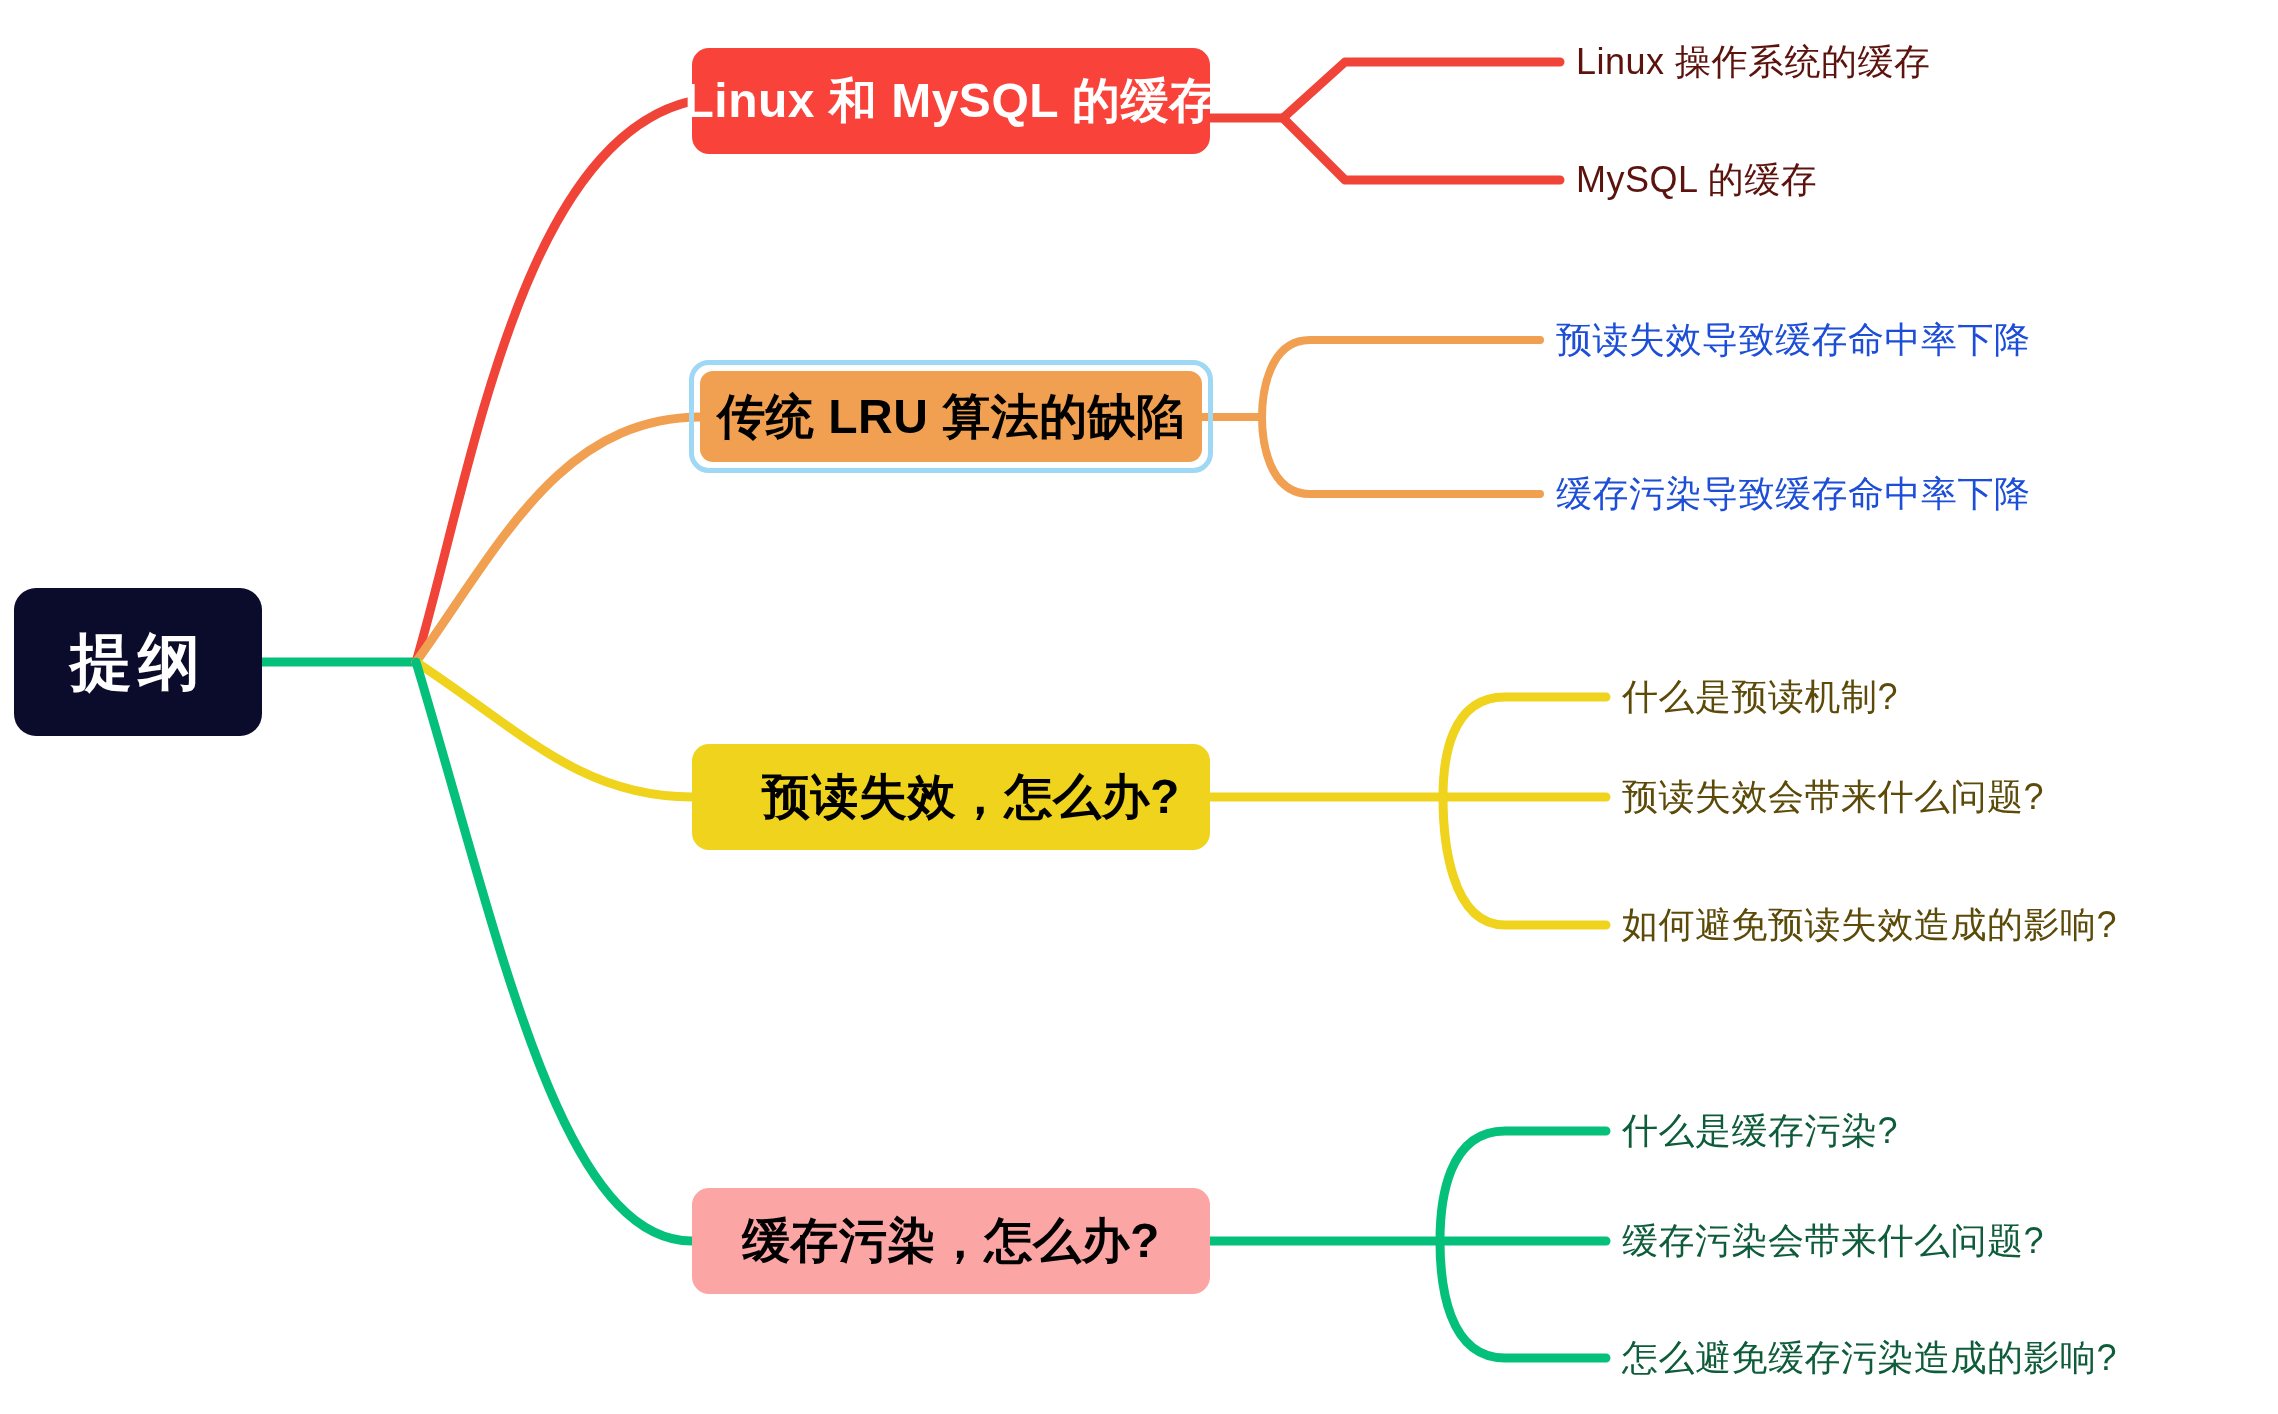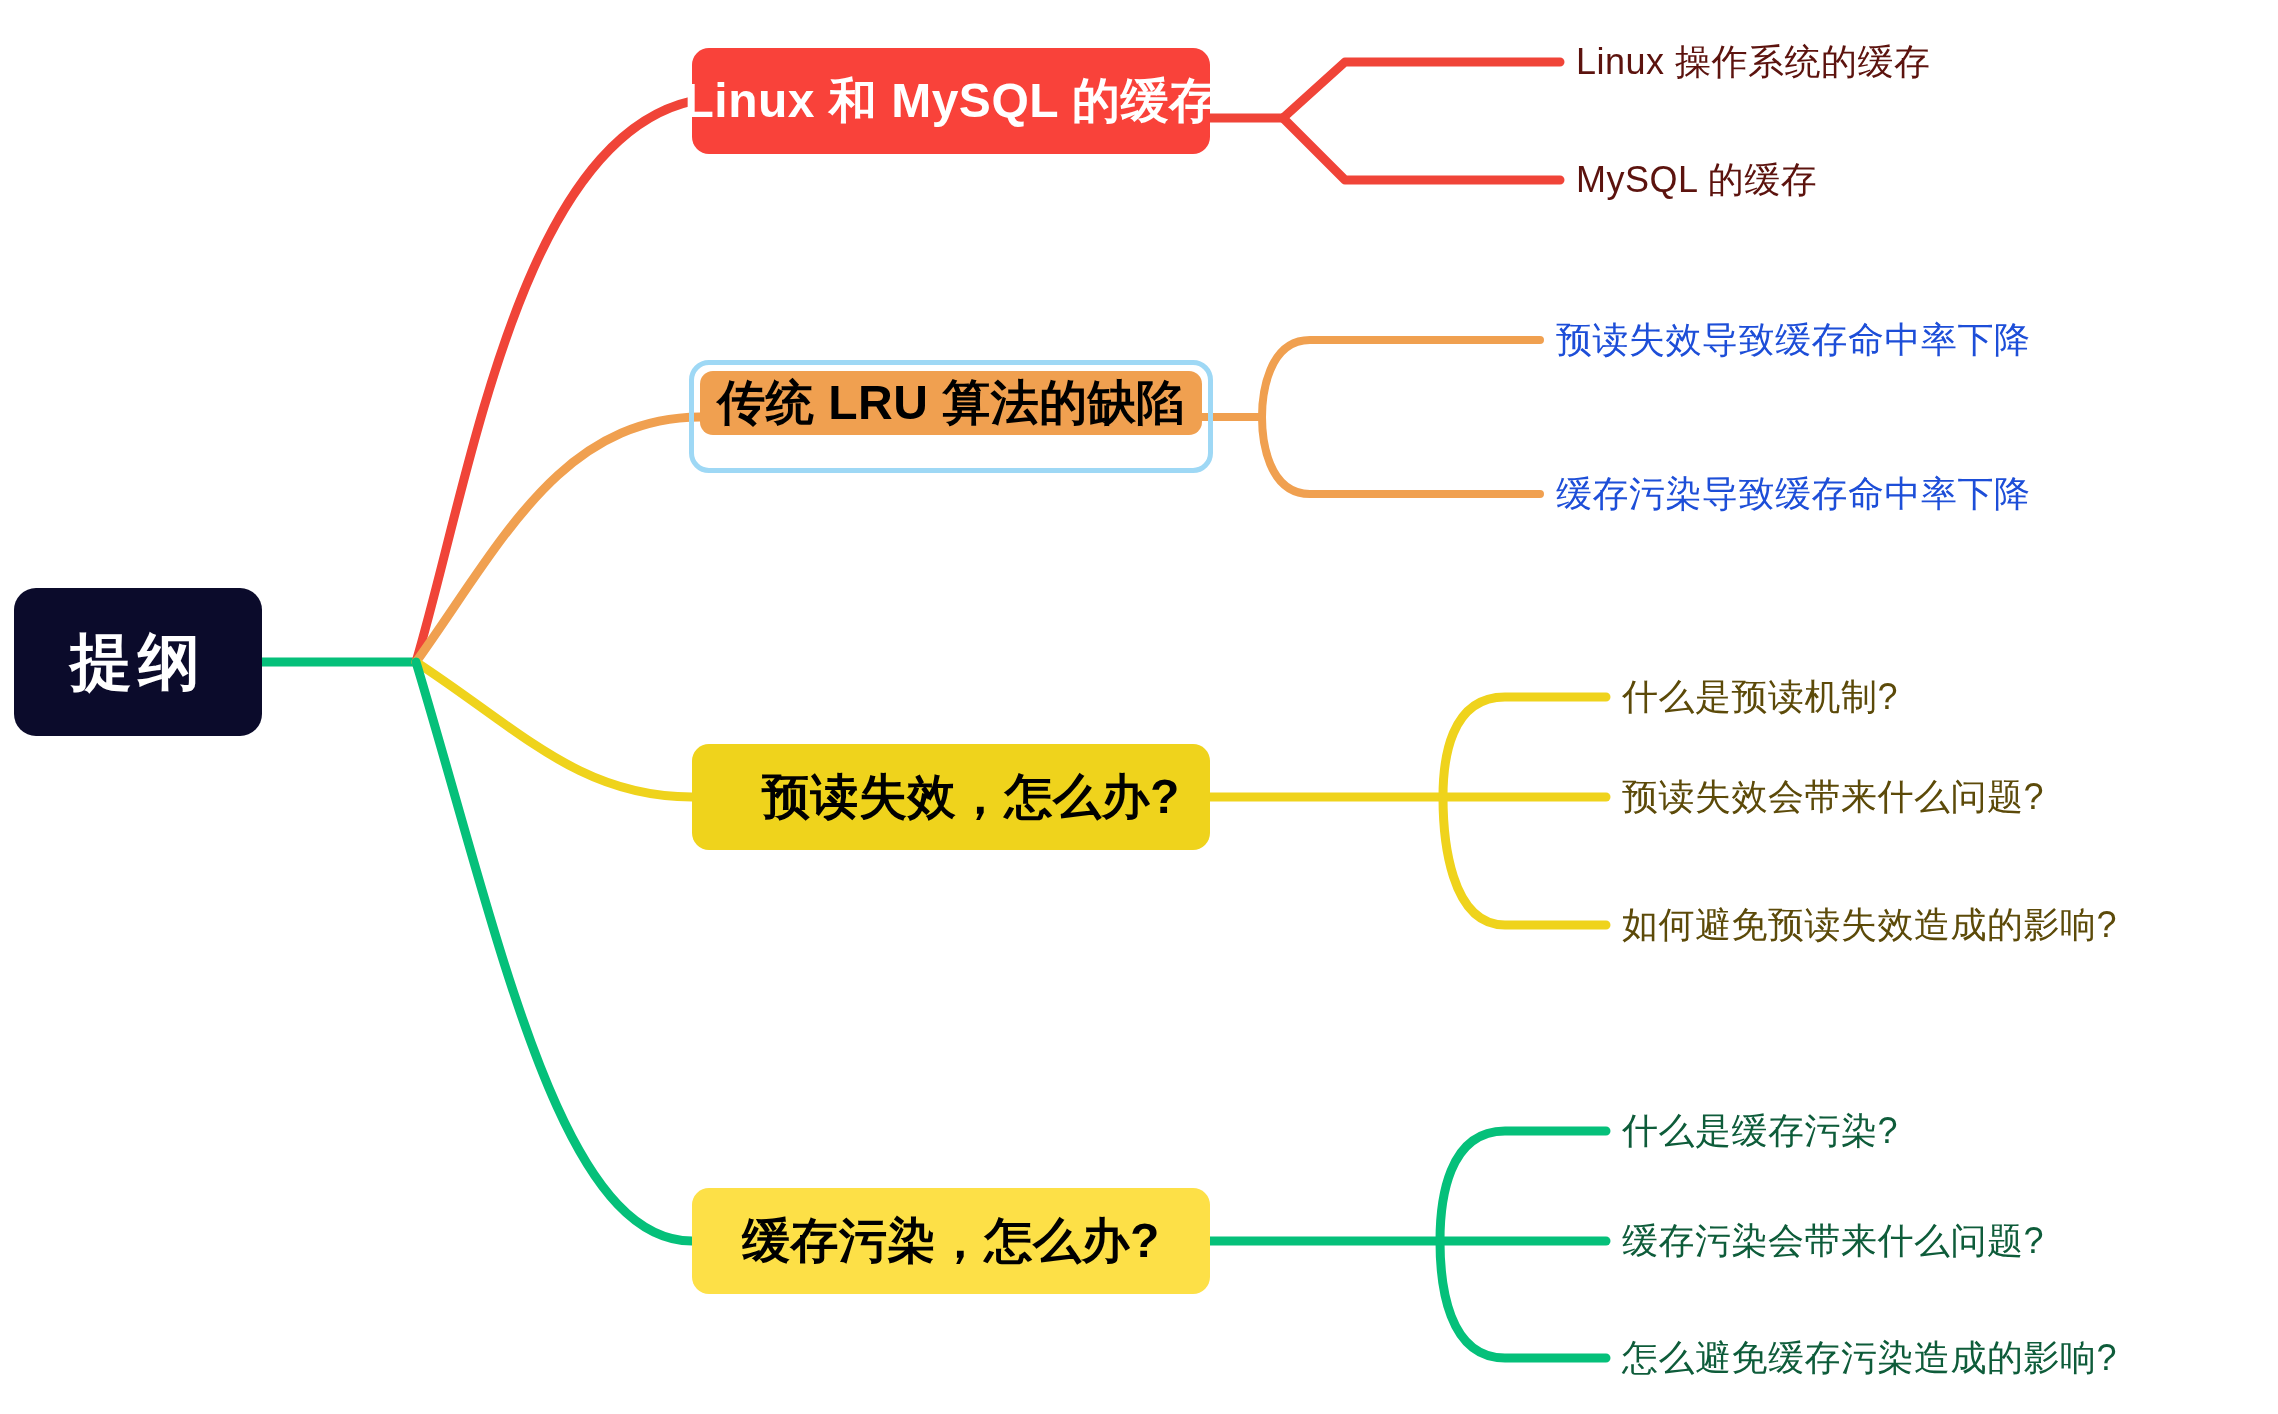--- a/index.html
+++ b/index.html
@@ -64,21 +64,21 @@
   .node-b0 {
     left: 692px;
     top: 48px;
     background: #f9423a;
     color: #ffffff;
   }
   .node-b1 {
     left: 700px;
     top: 371px;
     width: 502px;
-    height: 64px;
+    height: 91px;
     background: #f0a050;
     color: #000000;
     border-radius: 13px;
   }
   .sel-ring {
     position: absolute;
     left: 689px;
     top: 360px;
     width: 524px;
     height: 113px;
@@ -90,21 +90,21 @@
   .node-b2 {
     left: 692px;
     top: 744px;
     background: #efd31c;
     color: #000000;
     padding-left: 40px;
   }
   .node-b3 {
     left: 692px;
     top: 1188px;
-    background: #fde047;
+    background: #fca5a5;
     color: #000000;
   }
 
   
   .leaf {
     position: absolute;
     font-size: 36px;
     white-space: nowrap;
     transform: translateY(-50%);
     letter-spacing: 0.5px;

